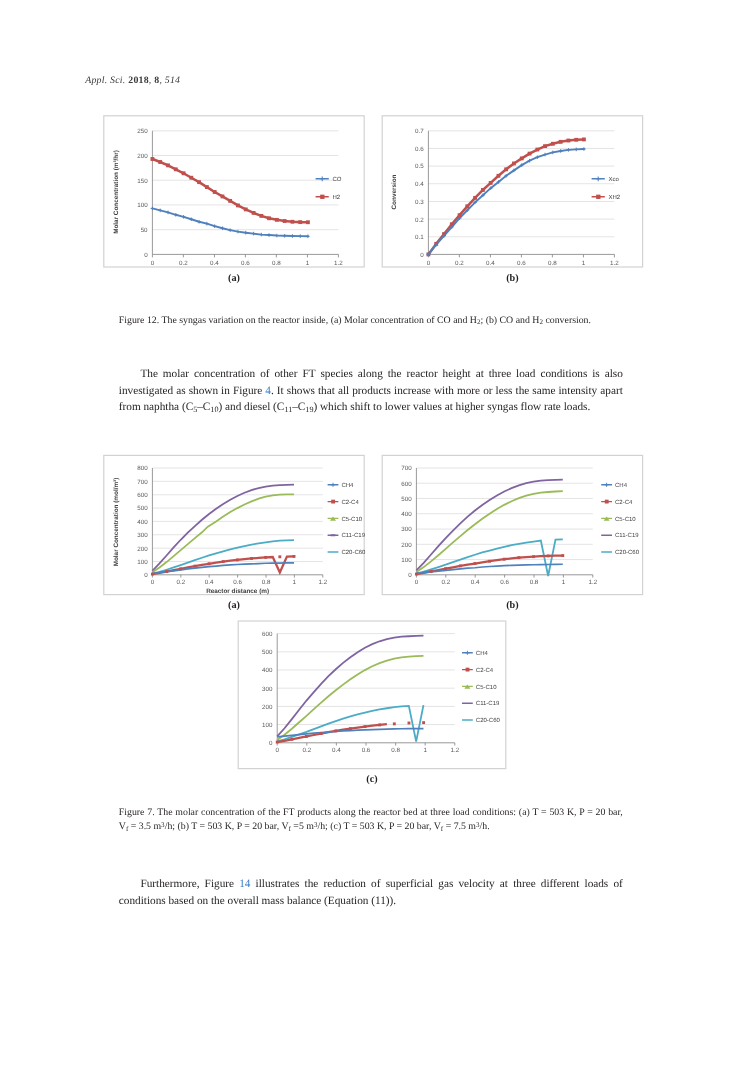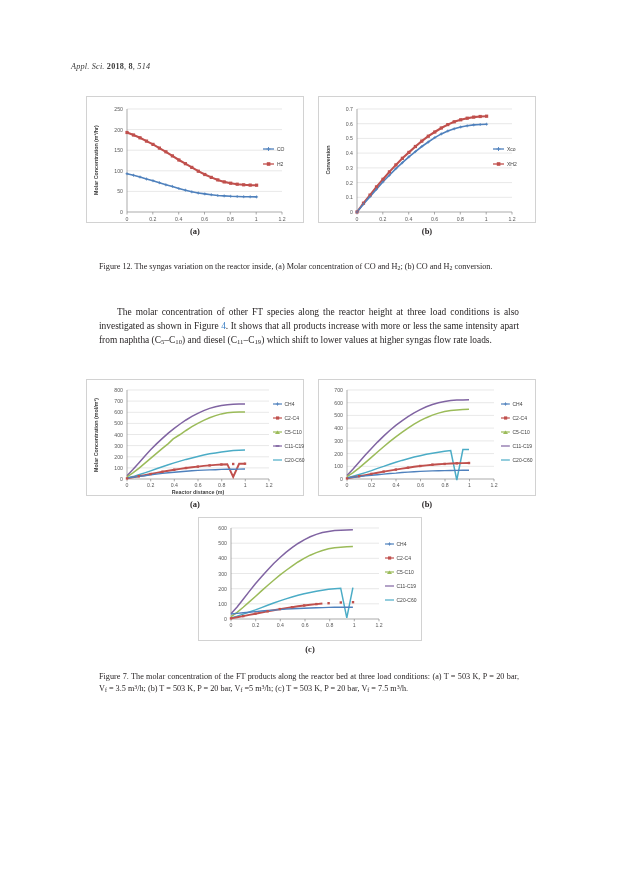--- a/index.html
+++ b/index.html
@@ -469,15 +469,18 @@
         </svg>
       </div>
       <div class="sublabel">(c)</div>
     </div>
   </div>
 
   <div class="figcap" style="left:99px;top:671px;width:420px;">
     <b>Figure 7.</b><span> The molar concentration of the FT products along the reactor bed at three load conditions: (<b>a</b>) T = 503 K, P = 20 bar, V<sub>f</sub> = 3.5 m<sup>3</sup>/h; (<b>b</b>) T = 503 K, P = 20 bar, V<sub>f</sub> =5 m<sup>3</sup>/h; (<b>c</b>) T = 503 K, P = 20 bar, V<sub>f</sub> = 7.5 m<sup>3</sup>/h.</span>
   </div>
 
+  <div class="para" style="left:99px;top:731px;width:420px;">
+    Furthermore, Figure <span class="lnk">14</span> illustrates the reduction of superficial gas velocity at three different loads of conditions based on the overall mass balance (Equation (11)).
+  </div>
 
 
 </div>
 
 </body></html>

